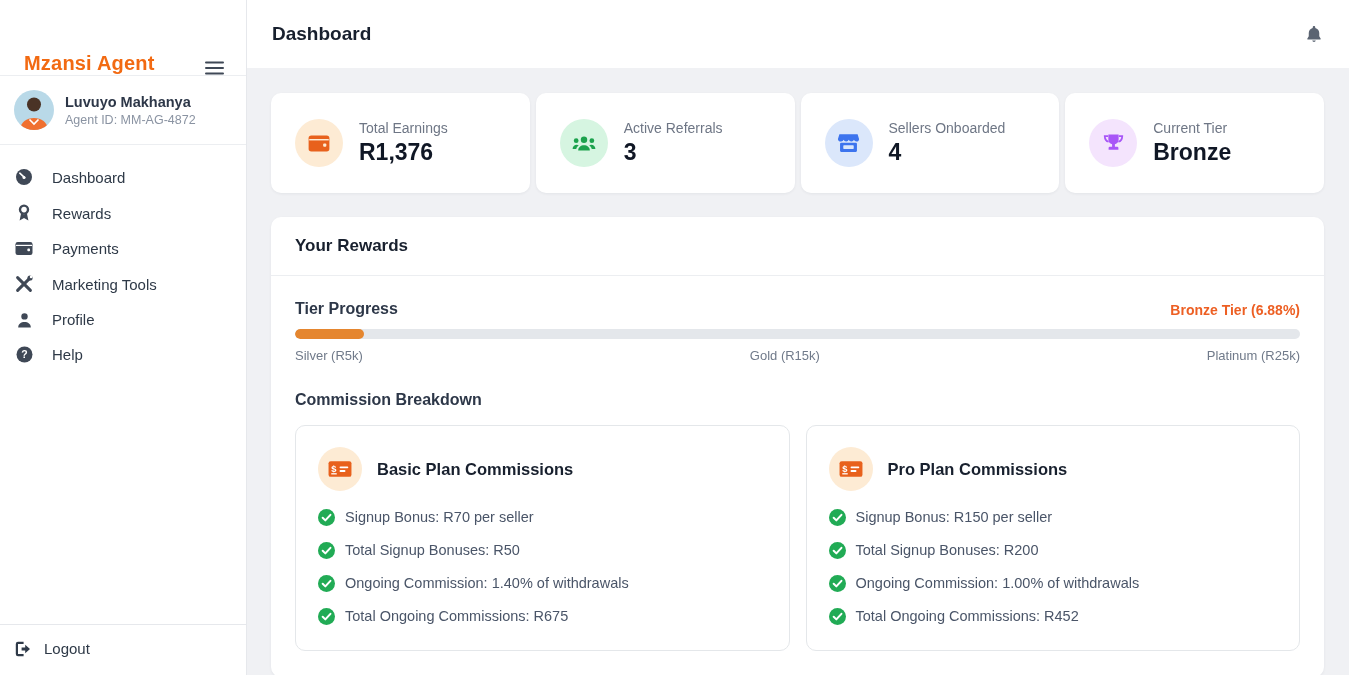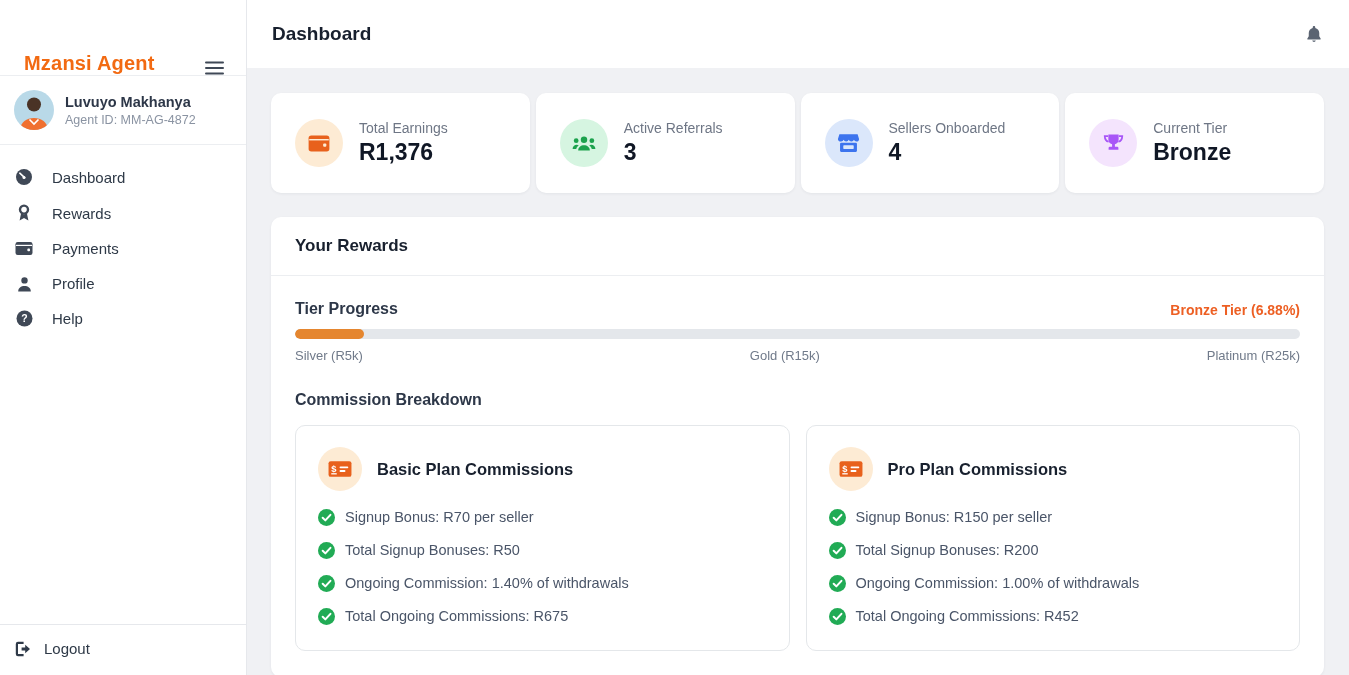--- a/index.html
+++ b/index.html
@@ -120,20 +120,31 @@
           <svg width="18" height="15" viewBox="0 0 18 15">
               <rect x="0.5" y="1" width="17" height="13" rx="2.2" fill="currentColor"></rect>
               <path d="M1 4.4 h16" stroke="#fff" stroke-width="1.2"></path>
               <rect x="12.4" y="7.6" width="2.6" height="2.6" rx="0.8" fill="#fff"></rect>
             </svg>
         </span>
         <span>Payments</span>
       </div>
       <div class="nav-item">
         <span class="nav-ic">
+          <svg width="18" height="18" viewBox="0 0 18 18">
+              <path d="M2.6 2.6 L15.4 15.4" stroke="currentColor" stroke-width="3" stroke-linecap="round"></path>
+              <path d="M15.4 2.6 L2.6 15.4" stroke="currentColor" stroke-width="3" stroke-linecap="round"></path>
+              <circle cx="15" cy="3" r="2.6" fill="currentColor"></circle>
+              <circle cx="16.1" cy="1.9" r="1.3" fill="#fff"></circle>
+            </svg>
+        </span>
+        <span>Marketing Tools</span>
+      </div>
+      <div class="nav-item">
+        <span class="nav-ic">
           <svg width="15" height="16" viewBox="0 0 15 16" fill="currentColor">
               <circle cx="7.5" cy="4.4" r="3.2"></circle>
               <path d="M1.2 15.4 c0-3.5 2.8-5.4 6.3-5.4 s6.3 1.9 6.3 5.4 z"></path>
             </svg>
         </span>
         <span>Profile</span>
       </div>
       <div class="nav-item">
         <span class="nav-ic">
           <svg width="17" height="17" viewBox="0 0 17 17">

